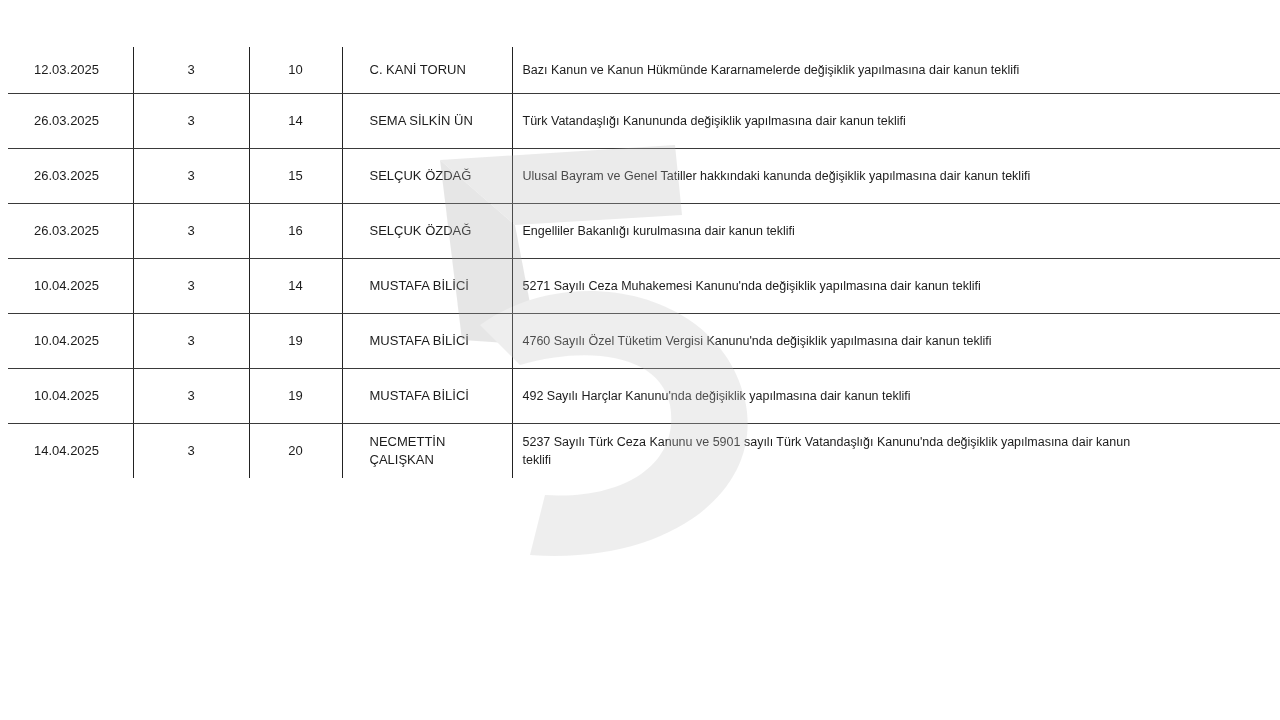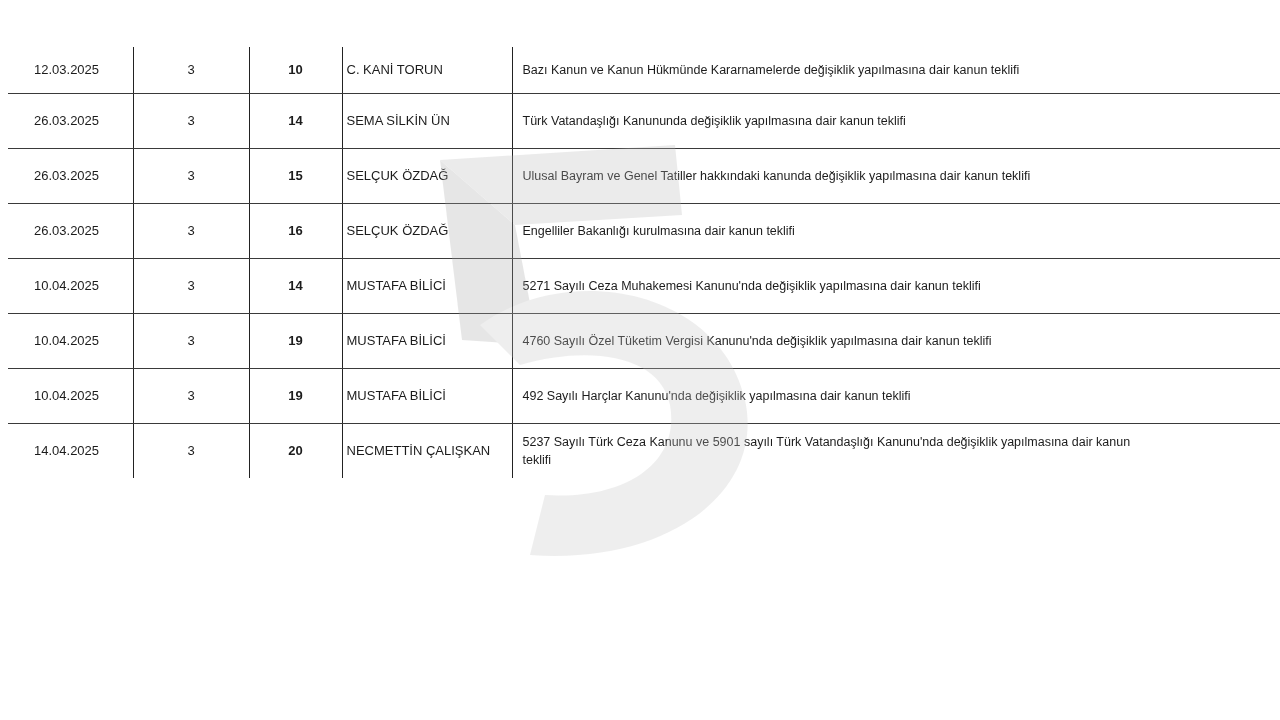--- a/index.html
+++ b/index.html
@@ -39,22 +39,22 @@
       padding: 0;
       vertical-align: middle;
       border-bottom: 1.5px solid #3a3a3a;
       border-right: 1.5px solid #222;
     }
     tr.row-first td { height: 46px; }
     tr.row td { height: 54px; }
     tr.row-last td { border-bottom: none; height: 54px; }
     td.date { text-align: center; border-left: none; padding-left: 10px; text-align: left; padding-left: 26px; }
     td.term { text-align: center; }
-    td.no { text-align: center; font-weight: bold; }
-    td.name { text-align: left; padding-left: 4px; }
+    td.no { text-align: center; }
+    td.name { text-align: left; padding-left: 27px; }
     td.desc { text-align: left; padding-left: 10px; font-size: 12.5px; padding-right: 150px; }
     .watermark {
       position: absolute;
       left: 420px;
       top: 140px;
       width: 360px;
       height: 440px;
       pointer-events: none;
       opacity: 0.28;
     }

